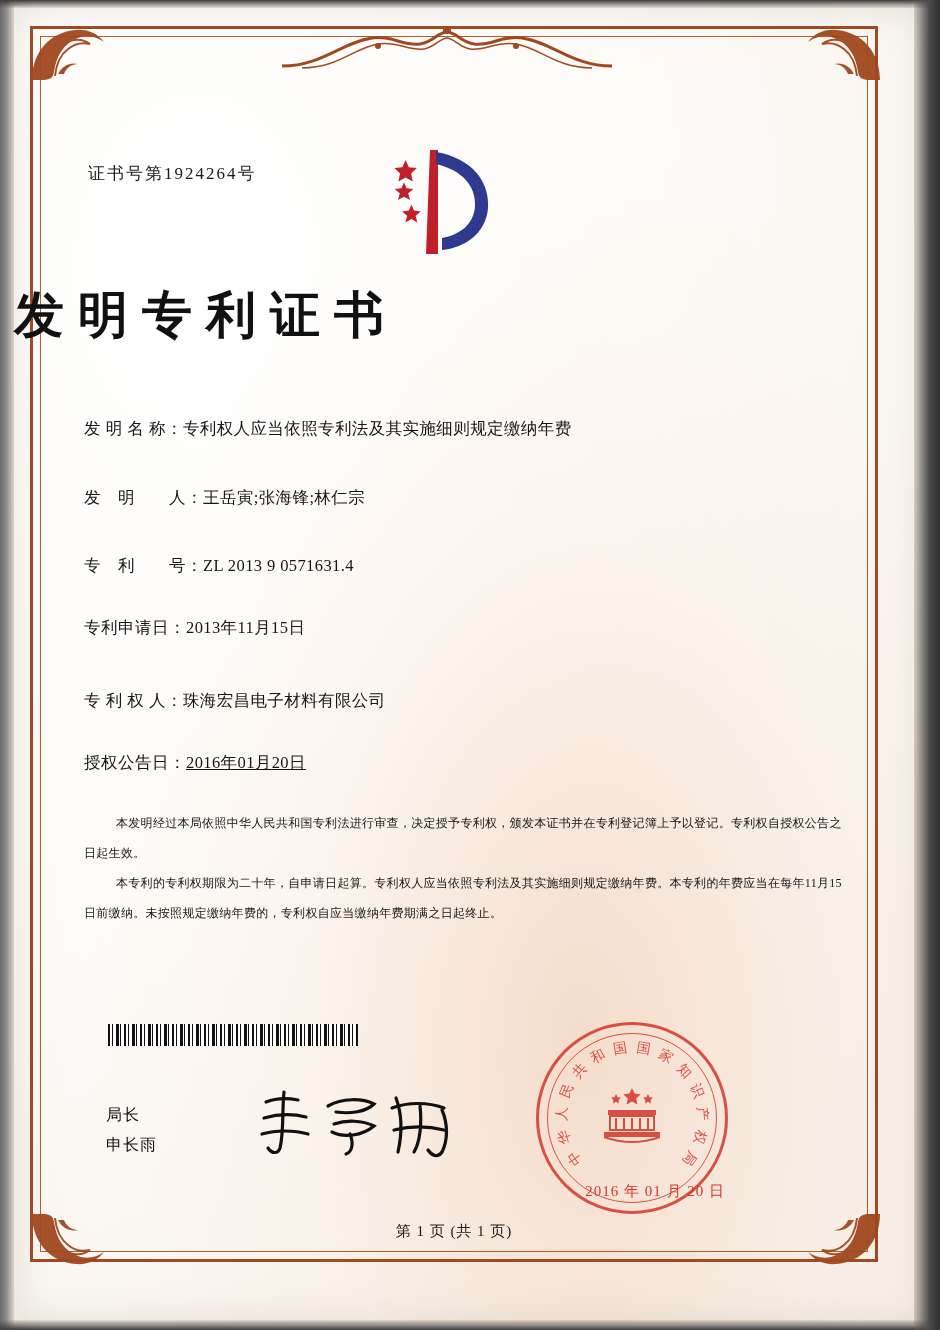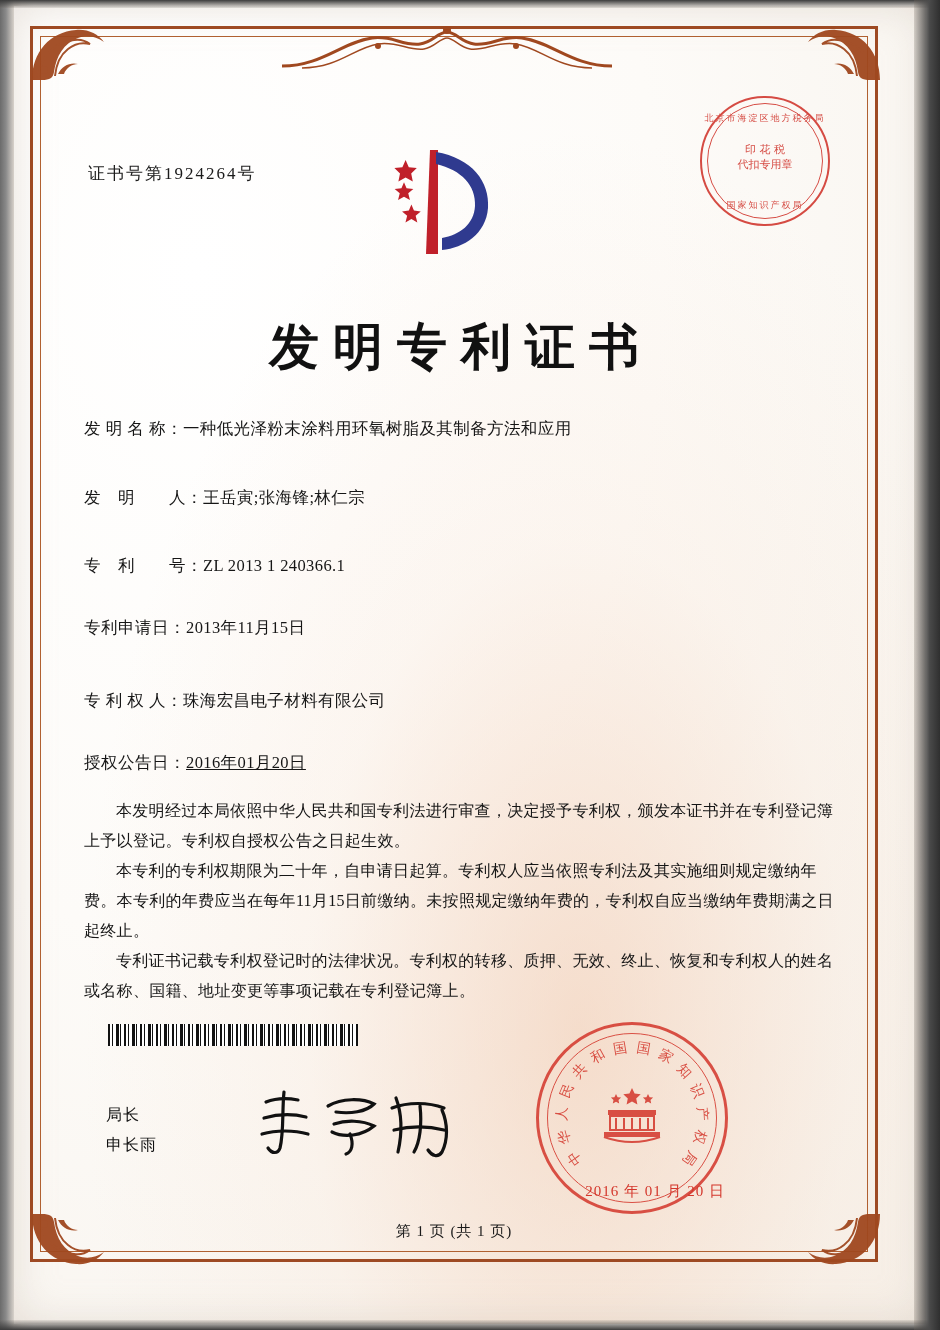--- a/index.html
+++ b/index.html
@@ -179,28 +179,27 @@
     left: 60px; top: 162px;
     font-size: 17px;
     letter-spacing: 2px;
     color: #1a1a1a;
     margin-left: 28px;
   }
   #title {
     position: absolute;
     left: 0; top: 282px;
     width: 908px;
-    text-align: center;
+    text-align: left;
     font-size: 50px;
     font-weight: bold;
     letter-spacing: 14px;
     color: #111;
     text-indent: 14px;
     font-family: "DejaVu Serif", serif;
-    margin-top: 32px;
   }
 
   .field {
     position: absolute;
     left: 84px;
     font-size: 16.5px;
     color: #161616;
     white-space: nowrap;
   }
   .field .lab {
@@ -214,25 +213,26 @@
   #f-inv   { top: 487px; }
   #f-num   { top: 555px; }
   #f-appdate { top: 617px; }
   #f-owner { top: 690px; }
   #f-pubdate { top: 752px; text-decoration: underline; }
 
   .para {
     position: absolute;
     left: 84px;
     width: 762px;
-    font-size: 16px;
+    font-size: 12px;
     line-height: 30px;
     color: #161616;
     text-indent: 32px;
     letter-spacing: 0.3px;
+    margin-top: 12px;
   }
   #p1 { top: 796px; }
   #p2 { top: 856px; }
   #p3 { top: 946px; }
 
   
   #barcode {
     position: absolute;
     left: 108px; top: 1024px;
     width: 250px; height: 22px;
@@ -331,55 +331,45 @@
   <div id="logo">
     <svg viewBox="0 0 136 120">
       <path d="M62 8 L70 8 L70 112 L58 112 Z" fill="#c0202a"></path>
       <path d="M68 10 C104 16 122 40 120 66 C118 92 96 106 74 108 L74 96 C92 93 106 82 107 64 C108 44 94 28 68 22 Z" fill="#2f3a8f"></path>
       <path d="M52 30 l4 9 10 1 -7 7 2 10 -9 -5 -9 5 2 -10 -7 -7 10 -1 z" fill="#c0202a" transform="translate(-4,-6) scale(0.8)"></path>
       <path d="M40 52 l3 7 8 1 -6 5 2 8 -7 -4 -7 4 2 -8 -6 -5 8 -1 z" fill="#c0202a" transform="translate(2,-4) scale(0.85)"></path>
       <path d="M44 76 l3 7 8 1 -6 5 2 8 -7 -4 -7 4 2 -8 -6 -5 8 -1 z" fill="#c0202a" transform="translate(6,-2) scale(0.85)"></path>
     </svg>
   </div>
 
-  <div id="stamp-top">
-    <div class="ring"></div>
-    <div class="arc-top">北京市海淀区地方税务局</div>
-    <div class="mid">
-      <div>印 花 税</div>
-      <div>代扣专用章</div>
-    </div>
-    <div class="arc-bottom">国家知识产权局</div>
-  </div>
 
   <div id="cert-no">证书号第1924264号</div>
   <div id="title">发明专利证书</div>
 
   <div class="field" id="f-name">
-    <span class="lab">发 明 名 称：</span><span class="val">一种低光泽粉末涂料用环氧树脂及其制备方法和应用</span>
+    <span class="lab">发 明 名 称：</span><span class="val">专利权人应当依照专利法及其实施细则规定缴纳年费</span>
   </div>
   <div class="field" id="f-inv">
     <span class="lab">发　明　　人：</span><span class="val">王岳寅;张海锋;林仁宗</span>
   </div>
   <div class="field" id="f-num">
-    <span class="lab">专　利　　号：</span><span class="val">ZL 2013 1 240366.1</span>
+    <span class="lab">专　利　　号：</span><span class="val">ZL 2013 9 0571631.4</span>
   </div>
   <div class="field" id="f-appdate">
     <span class="lab">专利申请日：</span><span class="val">2013年11月15日</span>
   </div>
   <div class="field" id="f-owner">
     <span class="lab">专 利 权 人：</span><span class="val">珠海宏昌电子材料有限公司</span>
   </div>
   <div class="field" id="f-pubdate">
     <span class="lab">授权公告日：</span><span class="val">2016年01月20日</span>
   </div>
 
   <div class="para" id="p1">本发明经过本局依照中华人民共和国专利法进行审查，决定授予专利权，颁发本证书并在专利登记簿上予以登记。专利权自授权公告之日起生效。</div>
   <div class="para" id="p2">本专利的专利权期限为二十年，自申请日起算。专利权人应当依照专利法及其实施细则规定缴纳年费。本专利的年费应当在每年11月15日前缴纳。未按照规定缴纳年费的，专利权自应当缴纳年费期满之日起终止。</div>
-  <div class="para" id="p3">专利证书记载专利权登记时的法律状况。专利权的转移、质押、无效、终止、恢复和专利权人的姓名或名称、国籍、地址变更等事项记载在专利登记簿上。</div>
 
   <div id="barcode" aria-label="barcode"></div>
 
   <div id="stamp-main">
     <div class="ring2"></div>
     <div class="circ-text" id="circ-text">
         <span style="transform: rotate(-215deg) translate(72px) rotate(90deg) translate(-7px, -7px);">中</span>
         <span style="transform: rotate(-195.769deg) translate(72px) rotate(90deg) translate(-7px, -7px);">华</span>
         <span style="transform: rotate(-176.538deg) translate(72px) rotate(90deg) translate(-7px, -7px);">人</span>
         <span style="transform: rotate(-157.308deg) translate(72px) rotate(90deg) translate(-7px, -7px);">民</span>

